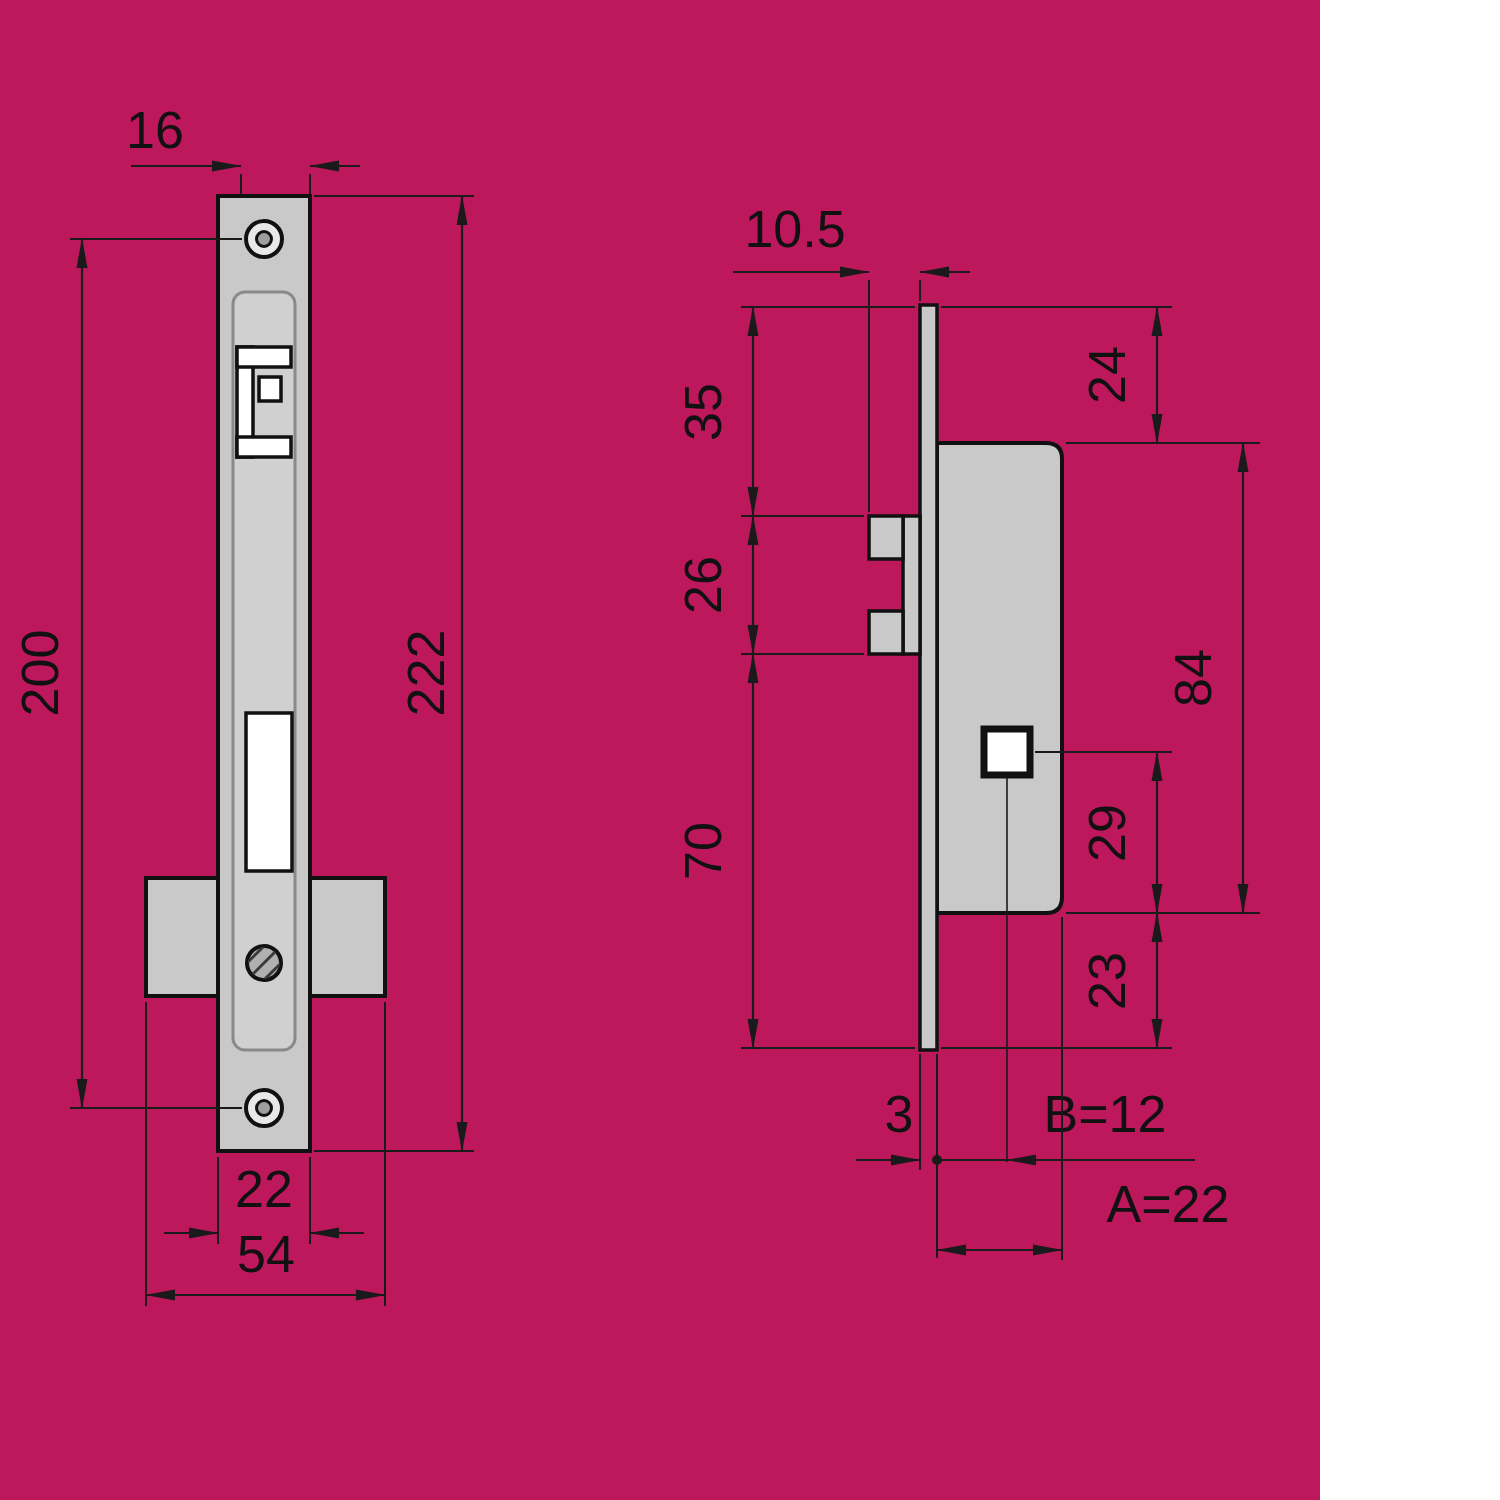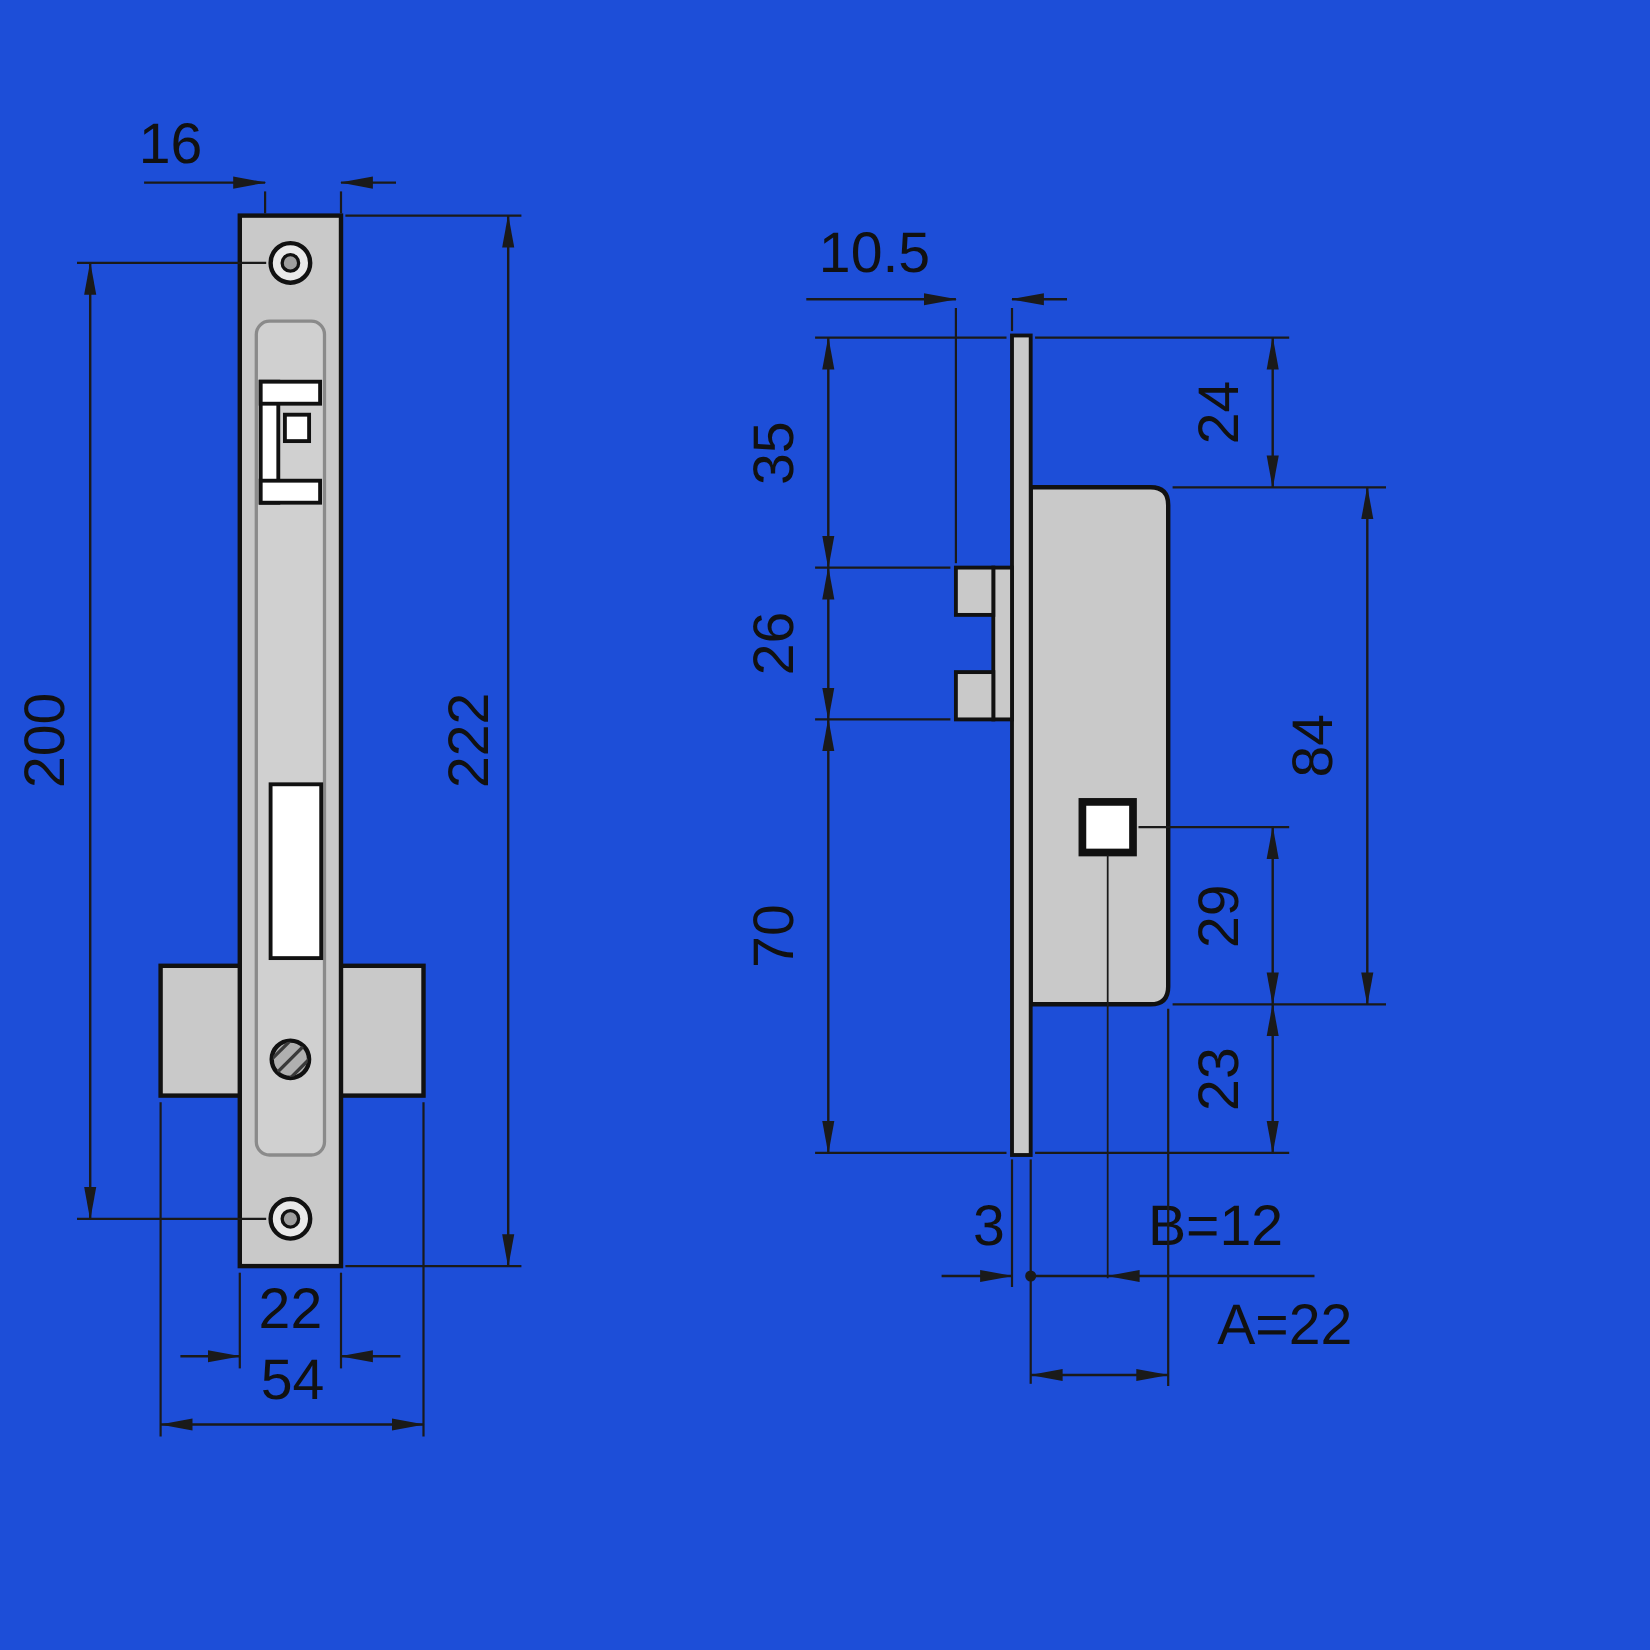--- a/index.html
+++ b/index.html
@@ -1,16 +1,16 @@
 <!DOCTYPE html>
 <html><head>
 <meta charset="utf-8">
 <style>
   html,body{margin:0;padding:0;background:#ffffff;}
-  .stage{width:1500px;height:1500px;background:#1d4ed8;position:relative;}
+  .stage{width:1320px;height:1500px;background:#be185d;position:relative;}
   svg{display:block;}
   .metal{fill:#c9c9c9;stroke:#111111;stroke-width:4;stroke-linejoin:miter;}
   .metal-thin{fill:#c9c9c9;stroke:#111111;stroke-width:3.5;}
   .inner-plate{fill:#d0d0d0;stroke:#8a8a8a;stroke-width:3;}
   .white-part{fill:#ffffff;stroke:#111111;stroke-width:3.5;}
   .white-part-bold{fill:#ffffff;stroke:#111111;stroke-width:7;}
   .hole-outer{fill:#e9e9e9;stroke:#111111;stroke-width:4;}
   .hole-inner{fill:#9e9e9e;stroke:#111111;stroke-width:3;}
   .screw{fill:#b0b0b0;stroke:#111111;stroke-width:4;}
   .hatch{stroke:#3a3a3a;stroke-width:3;}

